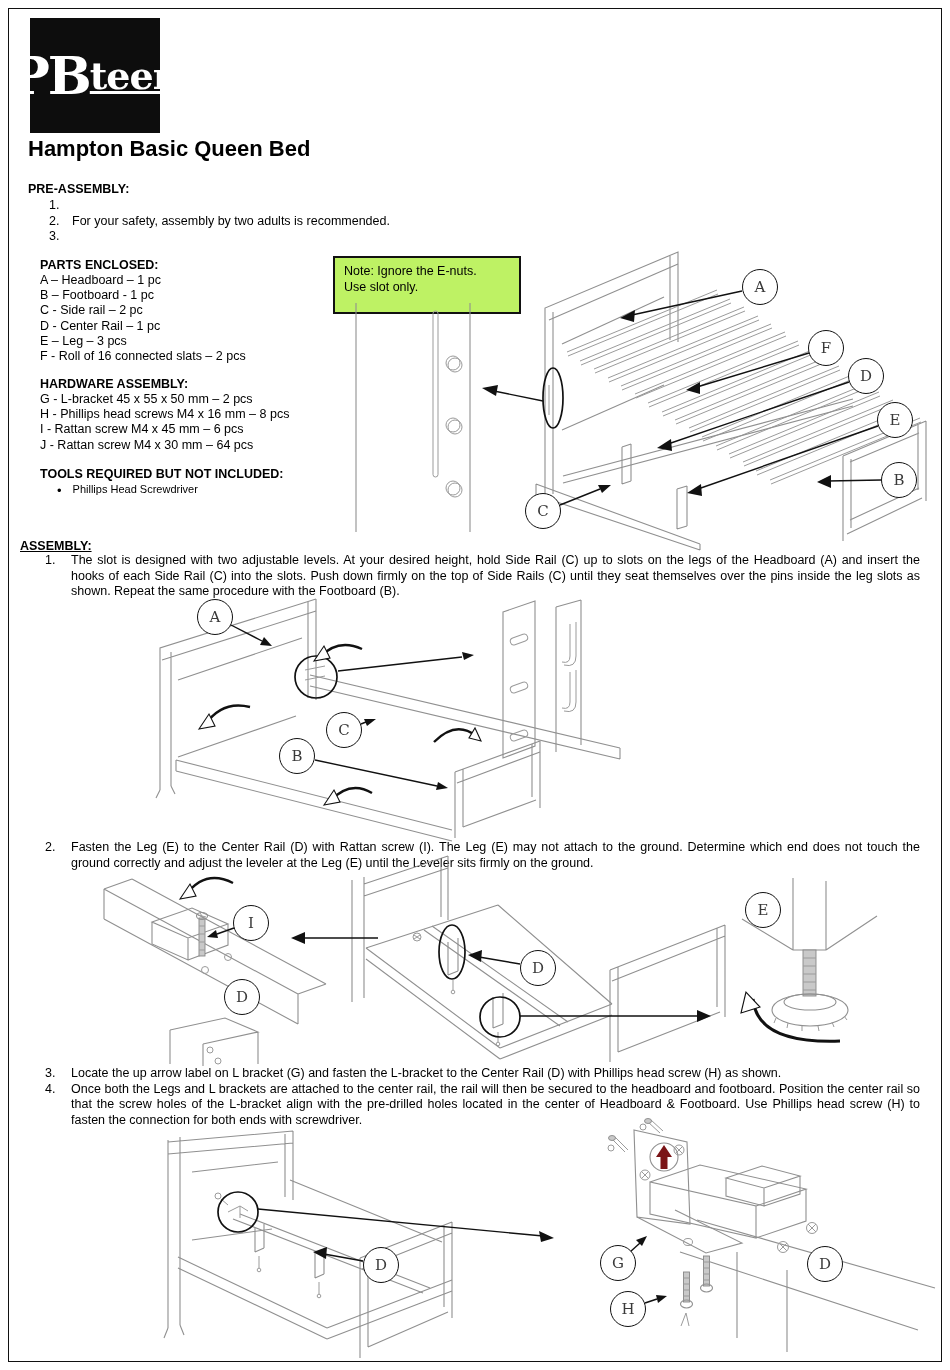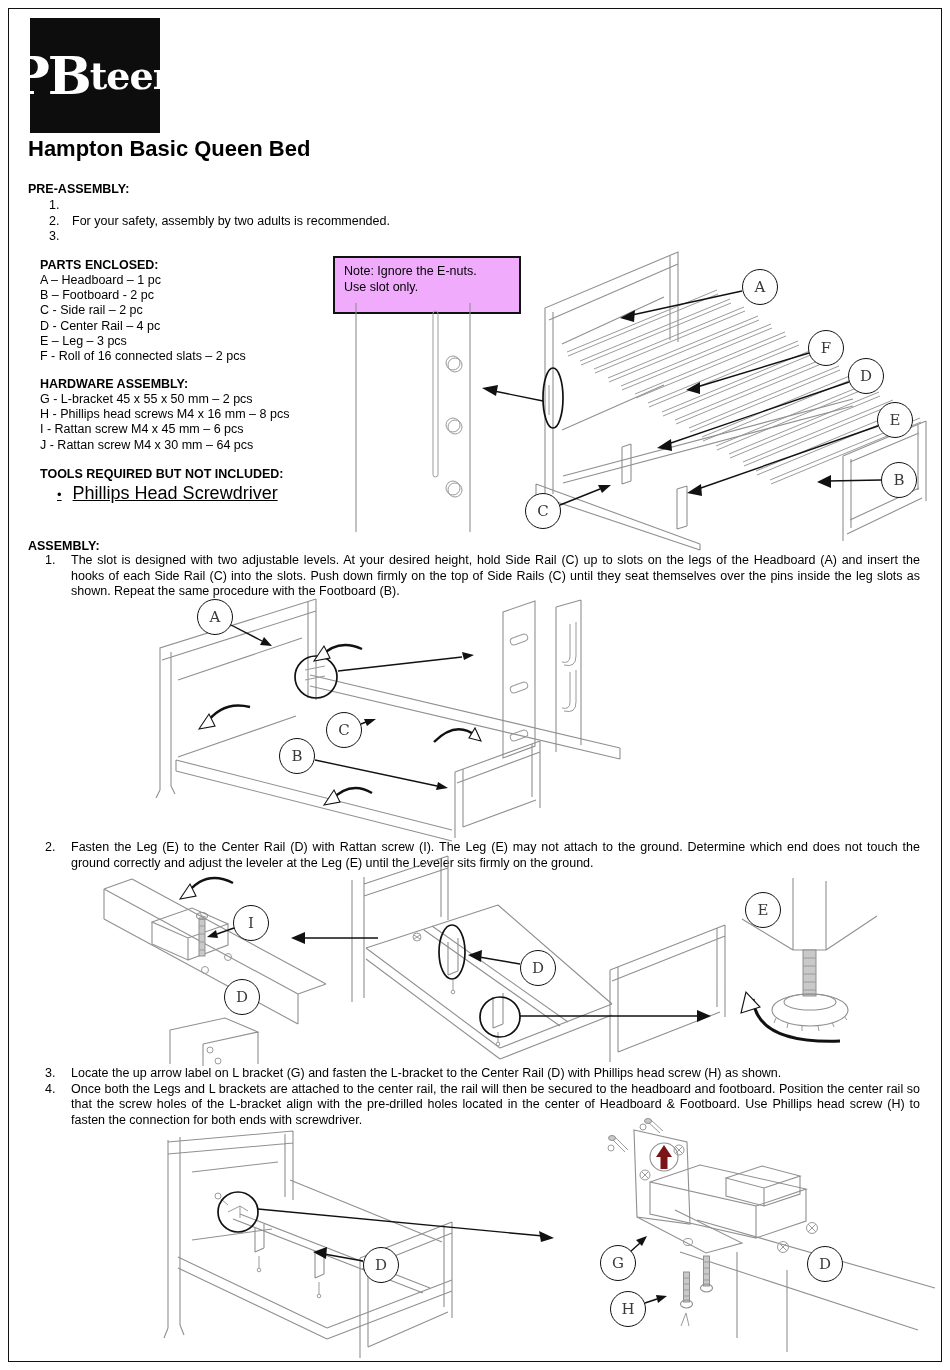--- a/index.html
+++ b/index.html
@@ -5,34 +5,34 @@
   html,body{margin:0;padding:0;}
   body{width:950px;height:1370px;position:relative;background:#fff;
        font-family:"Liberation Sans",sans-serif;color:#000;overflow:hidden;}
   .abs{position:absolute;}
   .page-border{position:absolute;left:8px;top:8px;width:932px;height:1352px;
        border:1.5px solid #111;pointer-events:none;}
   .logo{left:30px;top:18px;width:130px;height:115px;background:#0d0d0d;color:#fff;
        display:flex;flex-direction:row;align-items:center;justify-content:center;
        font-family:"DejaVu Serif",serif;font-weight:bold;}
   .logo .l1{font-size:52px;line-height:48px;letter-spacing:-2px;}
-  .logo .l2{font-size:38px;line-height:36px;letter-spacing:-1px;}
+  .logo .l2{font-size:38px;line-height:36px;letter-spacing:-1px;text-decoration:underline;}
   .title{left:28px;top:136px;font-size:22px;font-weight:bold;}
   .h{font-size:12.5px;font-weight:bold;}
   .numlist{width:870px;}
   .numrow{display:flex;font-size:12.5px;line-height:15.6px;}
   .numrow .num{width:23px;flex:none;}
   .plain li,.plainlist div{font-size:12.5px;line-height:15.2px;}
   .steps .numrow{line-height:15.5px;}
   .steps .num{width:26px;flex:none;}
   .steps .txt{flex:1;text-align:justify;}
-  .bullet{display:flex;font-size:18px;text-decoration:underline;}
+  .bullet{display:flex;font-size:11px;}
   .bullet .b::before{content:"\2022";margin-right:11px;font-size:13px;}
   .notebox{left:333px;top:256px;width:166px;height:44px;border:2px solid #111;
-       padding:5px 9px;font-size:12.5px;line-height:16px;background:#f0abfc;}
+       padding:5px 9px;font-size:12.5px;line-height:16px;background:#bef264;}
   svg{position:absolute;overflow:visible;}
   .callout{position:absolute;width:36px;height:36px;box-sizing:border-box;
        border:1.4px solid #111;border-radius:50%;background:#fff;z-index:5;
        display:flex;align-items:center;justify-content:center;
        font-family:"DejaVu Serif",serif;font-size:15px;color:#3a3a3a;}
   .fur{stroke:#909090;stroke-width:1.1;fill:none;}
   .fur2{stroke:#9b9b9b;stroke-width:1;fill:none;}
   .blk{stroke:#111;stroke-width:1.4;fill:none;}
   .mag{stroke:#111;stroke-width:1.7;fill:none;}
   .rot{stroke:#111;stroke-width:2.4;fill:none;}
@@ -61,23 +61,23 @@
     <span class="txt">For your safety, assembly by two adults is recommended.</span>
   </div>
   <div class="numrow">
     <span class="num">3.</span>
   </div>
 </div>
 
 <div class="abs h" style="left:40px;top:258px;">PARTS ENCLOSED:</div>
 <div class="abs plainlist" style="left:40px;top:273px;">
   <div>A – Headboard – 1 pc</div>
-  <div>B – Footboard - 2 pc</div>
+  <div>B – Footboard - 1 pc</div>
   <div>C - Side rail – 2 pc</div>
-  <div>D - Center Rail – 4 pc</div>
+  <div>D - Center Rail – 1 pc</div>
   <div>E – Leg – 3 pcs</div>
   <div>F - Roll of 16 connected slats – 2 pcs</div>
 </div>
 
 <div class="abs h" style="left:40px;top:377px;">HARDWARE ASSEMBLY:</div>
 <div class="abs plainlist" style="left:40px;top:392px;">
   <div>G - L-bracket 45 x 55 x 50 mm – 2 pcs</div>
   <div>H - Phillips head screws M4 x 16 mm – 8 pcs</div>
   <div>I - Rattan screw M4 x 45 mm – 6 pcs</div>
   <div>J - Rattan screw M4 x 30 mm – 64 pcs</div>
@@ -160,21 +160,21 @@
       <polygon class="ah" points="657,448 671,439 672,451"></polygon>
     <line class="blk" x1="878" y1="426" x2="698" y2="489"></line>
       <polygon class="ah" points="687,493 701,484 702,496"></polygon>
     <line class="blk" x1="881" y1="480" x2="828" y2="481"></line>
       <polygon class="ah" points="817,482 831,475 831,488"></polygon>
     <line class="blk" x1="560" y1="505" x2="600" y2="489"></line>
       <polygon class="ah" points="611,485 602,493 598,485"></polygon>
   </g>
 </svg>
 
-<div class="abs h" style="left:28px;top:539px;">ASSEMBLY:</div>
+<div class="abs h" style="left:20px;top:539px;text-decoration:underline;">ASSEMBLY:</div>
 <div class="abs steps" style="left:45px;top:553px;width:875px;">
   <div class="numrow">
     <span class="num">1.</span>
     <span class="txt">The slot is designed with two adjustable levels. At your desired height, hold Side Rail (C) up to slots on the legs of the Headboard (A) and insert the hooks of each Side Rail (C) into the slots. Push down firmly on the top of Side Rails (C) until they seat themselves over the pins inside the leg slots as shown.  Repeat the same procedure with the Footboard (B).</span>
   </div>
 </div>
 
 <svg style="left:150px;top:596px;" width="650" height="245" viewBox="150 596 650 245">
   <g>
     <path class="fur" d="M160,790 L160,648 L316,599 M171,786 L171,652 M162,660 L316,611"></path>

